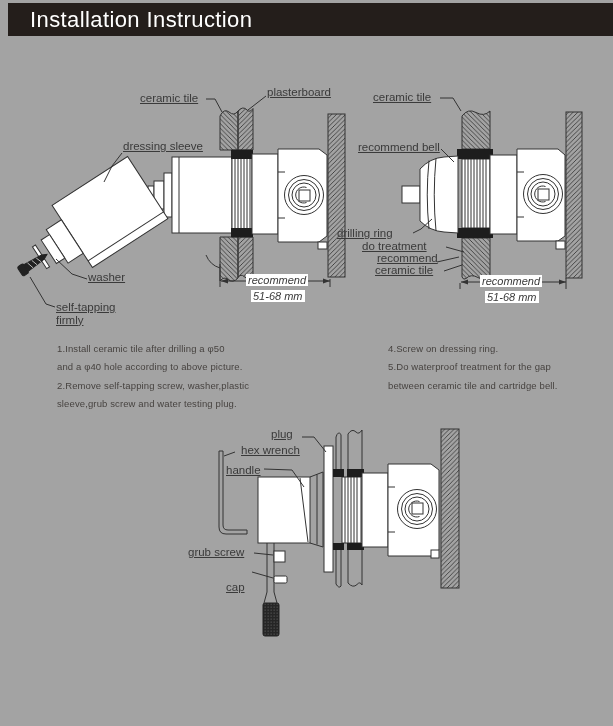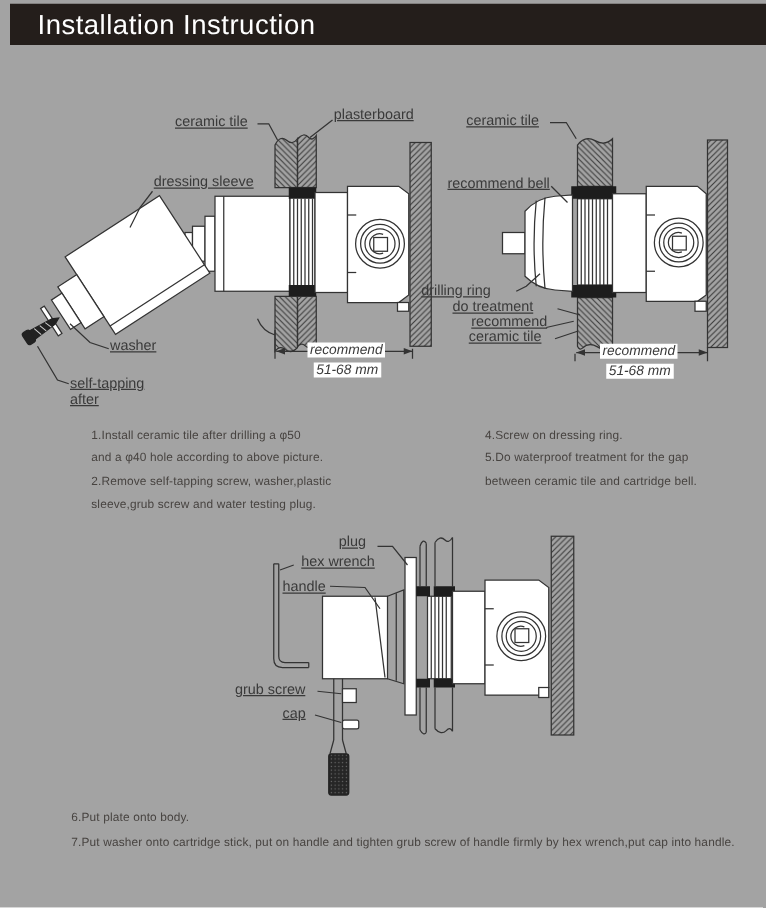--- a/index.html
+++ b/index.html
@@ -195,49 +195,45 @@
       <path d="M252,572 L273,578"></path>
     </g>
   </svg>
 
   <div class="lbl" style="left:140px;top:92px">ceramic tile</div>
   <div class="lbl" style="left:267px;top:86px">plasterboard</div>
   <div class="lbl" style="left:123px;top:140px">dressing sleeve</div>
   <div class="lbl" style="left:88px;top:271px">washer</div>
   <div class="lbl" style="left:56px;top:301px">
     <div>self-tapping</div>
-    <div>after</div>
+    <div>firmly</div>
   </div>
   <div class="dim" style="left:246px;top:274px">recommend</div>
   <div class="dim" style="left:251px;top:290px">51-68 mm</div>
 
   <div class="lbl" style="left:373px;top:91px">ceramic tile</div>
   <div class="lbl" style="left:358px;top:141px">recommend bell</div>
   <div class="lbl" style="left:337px;top:227px">drilling ring</div>
   <div class="lbl" style="left:362px;top:240px">do treatment</div>
   <div class="lbl" style="left:377px;top:252px">recommend</div>
   <div class="lbl" style="left:375px;top:264px">ceramic tile</div>
   <div class="dim" style="left:480px;top:275px">recommend</div>
   <div class="dim" style="left:485px;top:291px">51-68 mm</div>
 
   <div class="lbl" style="left:271px;top:428px">plug</div>
   <div class="lbl" style="left:241px;top:444px">hex wrench</div>
   <div class="lbl" style="left:226px;top:464px">handle</div>
   <div class="lbl" style="left:188px;top:546px">grub screw</div>
-  <div class="lbl" style="left:226px;top:565px">cap</div>
-
-  <div class="ins" style="left:73px;top:340px">
+  <div class="lbl" style="left:226px;top:581px">cap</div>
+
+  <div class="ins" style="left:57px;top:340px">
     <div>1.Install ceramic tile after drilling a φ50</div>
     <div>and a φ40 hole according to above picture.</div>
     <div>2.Remove self-tapping screw, washer,plastic</div>
     <div>sleeve,grub screw and water testing plug.</div>
   </div>
   <div class="ins" style="left:388px;top:340px">
     <div>4.Screw on dressing ring.</div>
     <div>5.Do waterproof treatment for the gap</div>
     <div>between ceramic tile and cartridge bell.</div>
   </div>
-  <div class="ins bottom" style="left:57px;top:645px">
-    <div>6.Put plate onto body.</div>
-    <div>7.Put washer onto cartridge stick, put on handle and tighten grub screw of handle firmly by hex wrench,put cap into handle.</div>
-  </div>
 
 </div>
 
 </body></html>

